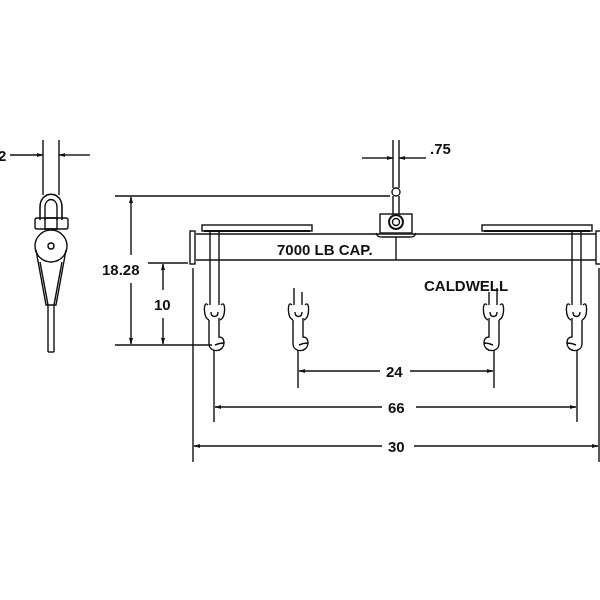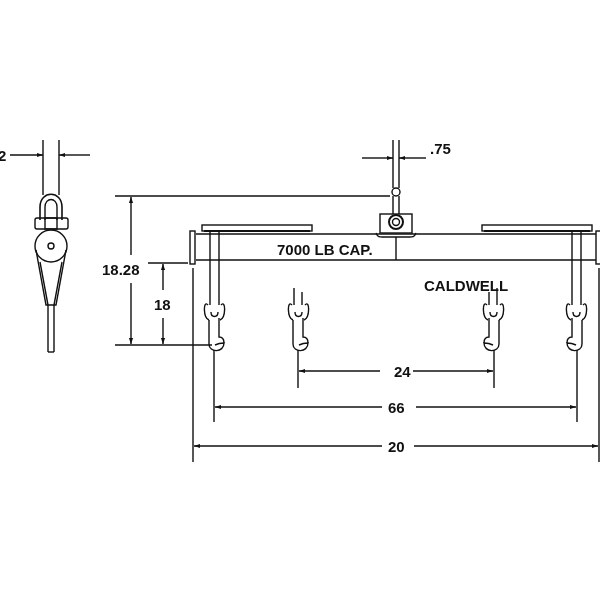--- a/index.html
+++ b/index.html
@@ -156,19 +156,19 @@
 
       <line x1="382" y1="446" x2="194" y2="446" marker-end="url(#arr)"></line>
       <line x1="414" y1="446" x2="598" y2="446" marker-end="url(#arr)"></line>
     </g>
   </g>
 </svg>
 
 <span class="dim-label" style="left:-4px; top:148px;">2</span>
 <span class="dim-label" style="left:428px; top:141px;">.75</span>
 <span class="dim-label" style="left:100px; top:262px;">18.28</span>
-<span class="dim-label" style="left:152px; top:297px;">18</span>
+<span class="dim-label" style="left:152px; top:297px;">10</span>
 <span class="beam-label" style="left:277px; top:242px;">7000 LB CAP.</span>
 <span class="beam-label" style="left:424px; top:242px;margin-top:36px;">CALDWELL</span>
-<span class="dim-label" style="left:392px; top:364px;">24</span>
+<span class="dim-label" style="left:384px; top:364px;">24</span>
 <span class="dim-label" style="left:386px; top:400px;">66</span>
-<span class="dim-label" style="left:386px; top:439px;">20</span>
+<span class="dim-label" style="left:386px; top:439px;">30</span>
 </div>
 
 </body></html>

